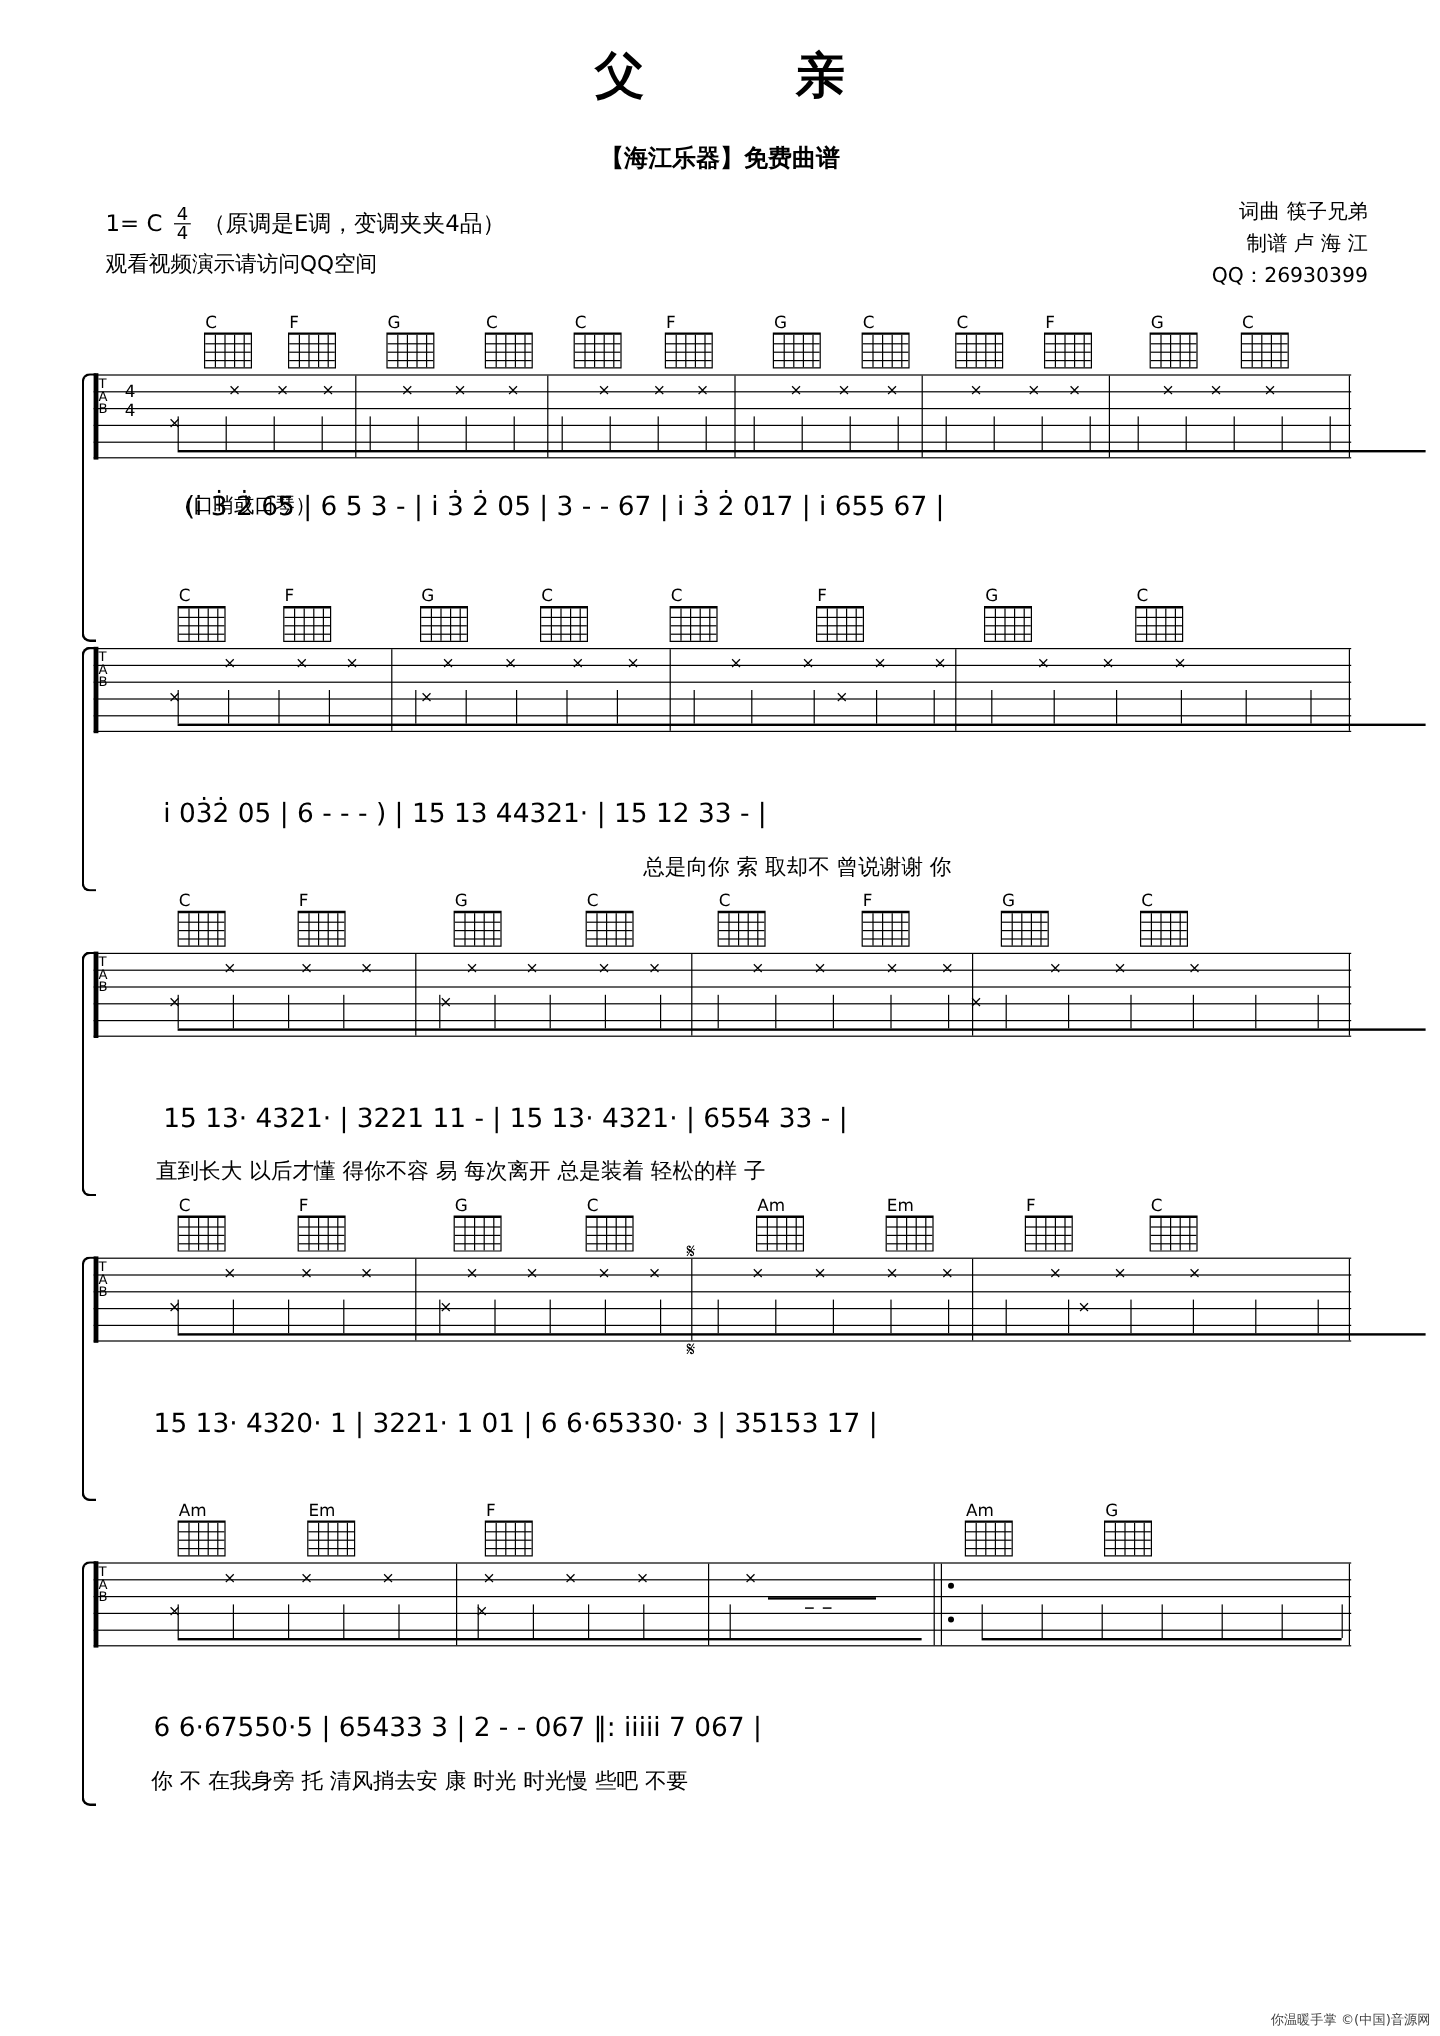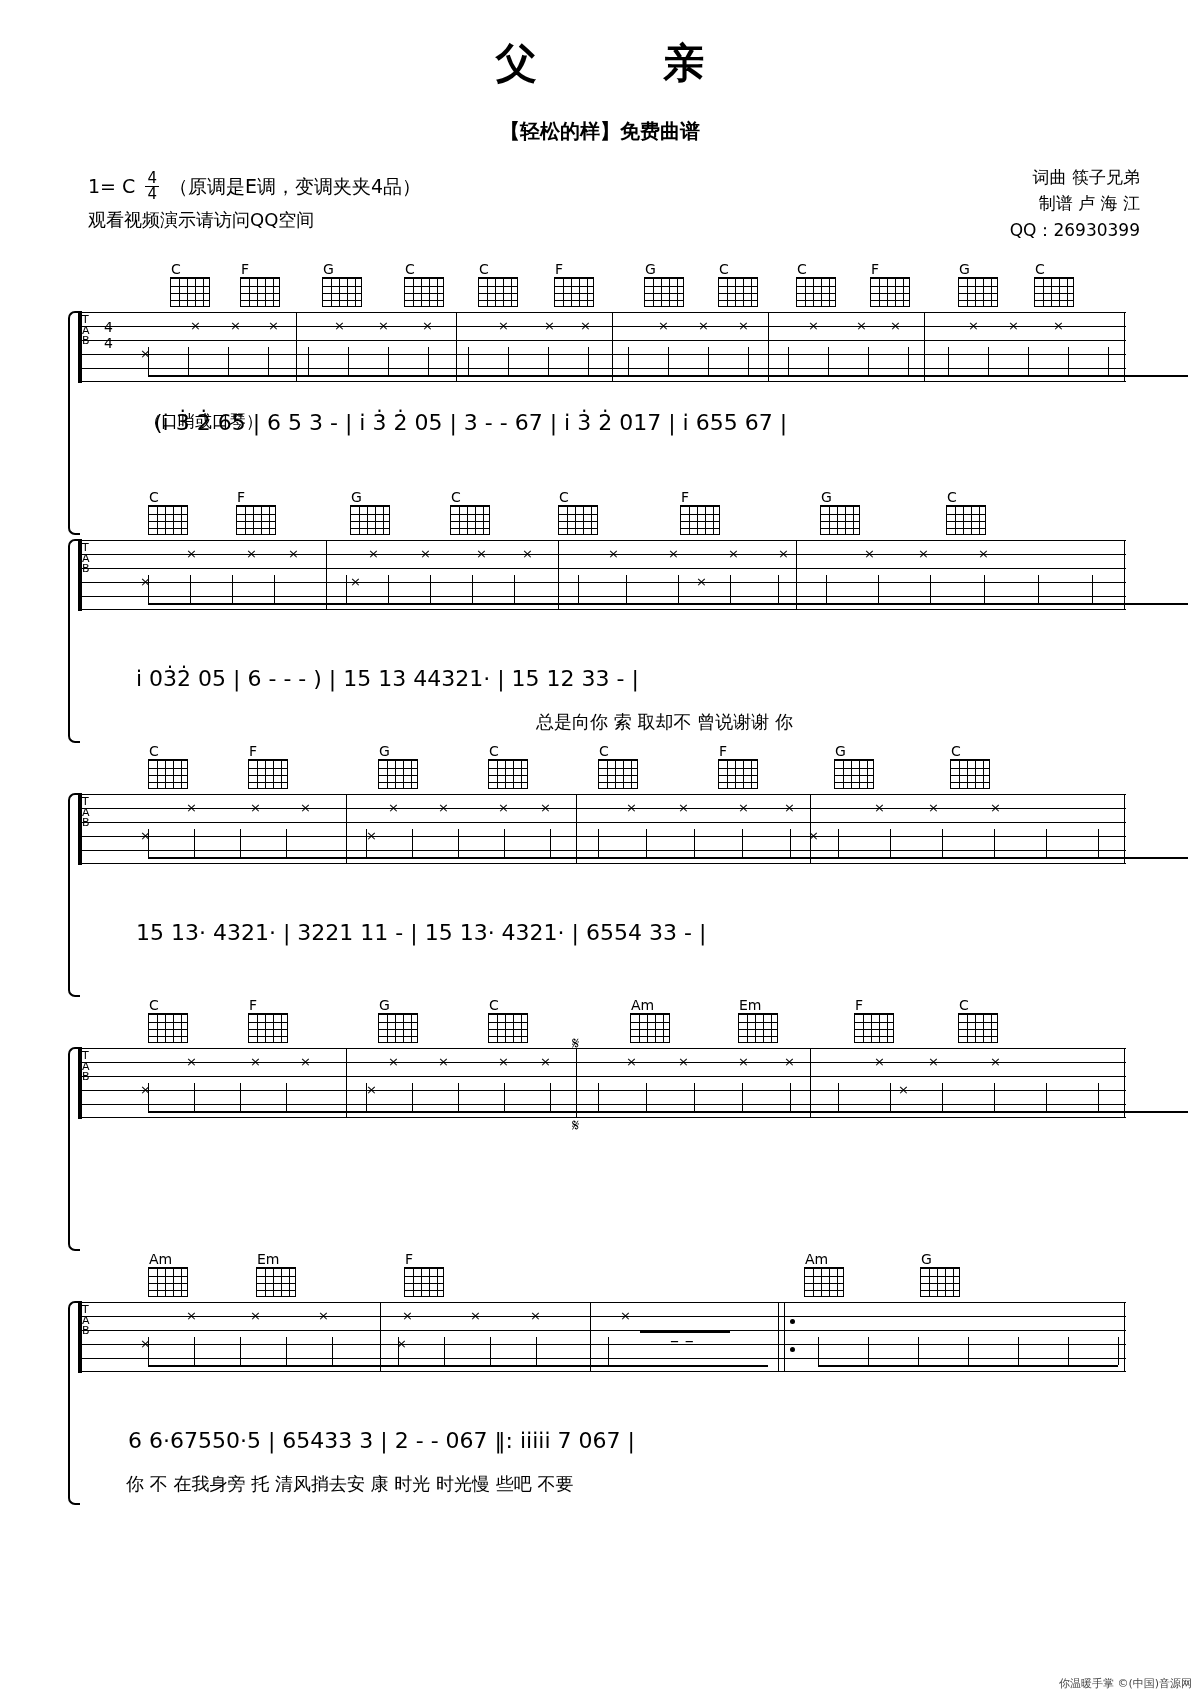--- a/index.html
+++ b/index.html
@@ -49,21 +49,21 @@
   .tag{position:absolute;font-family:"DejaVu Sans",sans-serif;font-size:17px;}
 
   .footer{position:absolute;bottom:6px;right:8px;font-size:11px;color:#444;font-family:"DejaVu Sans",sans-serif;}
 </style>
 </head>
 <body>
 
 <div class="sheet">
 
   <div class="title">父  亲</div>
-  <div class="subtitle2">【轻松的样】免费曲谱</div>
+  <div class="subtitle2">【海江乐器】免费曲谱</div>
 
   <div class="keyline">
     <span>1=</span>
     <span>C</span>
     <span class="frac">
       <span class="num">4</span>
       <span class="den">4</span>
     </span>
     <span>（原调是E调，变调夹夹4品）</span>
   </div>
@@ -599,20 +599,23 @@
       <div class="stem" style="left:812px;top:34px;height:28px"></div>
       <div class="stem" style="left:864px;top:34px;height:28px"></div>
       <div class="stem" style="left:916px;top:34px;height:28px"></div>
       <div class="stem" style="left:968px;top:34px;height:28px"></div>
       <div class="stem" style="left:1020px;top:34px;height:28px"></div>
     </div>
 
     <div class="notes" style="margin-top:56px;">
       <span class="n" style="left:58px">15 13· 4321· | 3221 11 - | 15 13· 4321· | 6554 33 - |</span>
     </div>
+    <div class="lyrics">
+      <span class="l" style="left:52px">直到长大 以后才懂   得你不容 易      每次离开 总是装着   轻松的样 子</span>
+    </div>
   </div>
 
   <div class="system" style="top:998px;">
     <div class="chordrow">
       <div class="chordbox" style="left:70px">
           <div class="cname">C</div>
           <div class="grid">
             <i class="v" style="left:8px"></i>
             <i class="v" style="left:16px"></i>
             <i class="v" style="left:24px"></i>
@@ -755,20 +758,23 @@
       <div class="stem" style="left:664px;top:34px;height:28px"></div>
       <div class="stem" style="left:712px;top:34px;height:28px"></div>
       <div class="stem" style="left:760px;top:34px;height:28px"></div>
       <div class="stem" style="left:812px;top:34px;height:28px"></div>
       <div class="stem" style="left:864px;top:34px;height:28px"></div>
       <div class="stem" style="left:916px;top:34px;height:28px"></div>
       <div class="stem" style="left:968px;top:34px;height:28px"></div>
       <div class="stem" style="left:1020px;top:34px;height:28px"></div>
     </div>
 
+    <div class="notes" style="margin-top:56px;">
+      <span class="n" style="left:50px">15 13· 4320· 1 | 3221· 1 01 | 6 6·65330· 3 | 35153 17 |</span>
+    </div>
   </div>
 
   <div class="system" style="top:1252px;">
     <div class="chordrow">
       <div class="chordbox" style="left:70px">
           <div class="cname">Am</div>
           <div class="grid">
             <i class="v" style="left:8px"></i>
             <i class="v" style="left:16px"></i>
             <i class="v" style="left:24px"></i>

